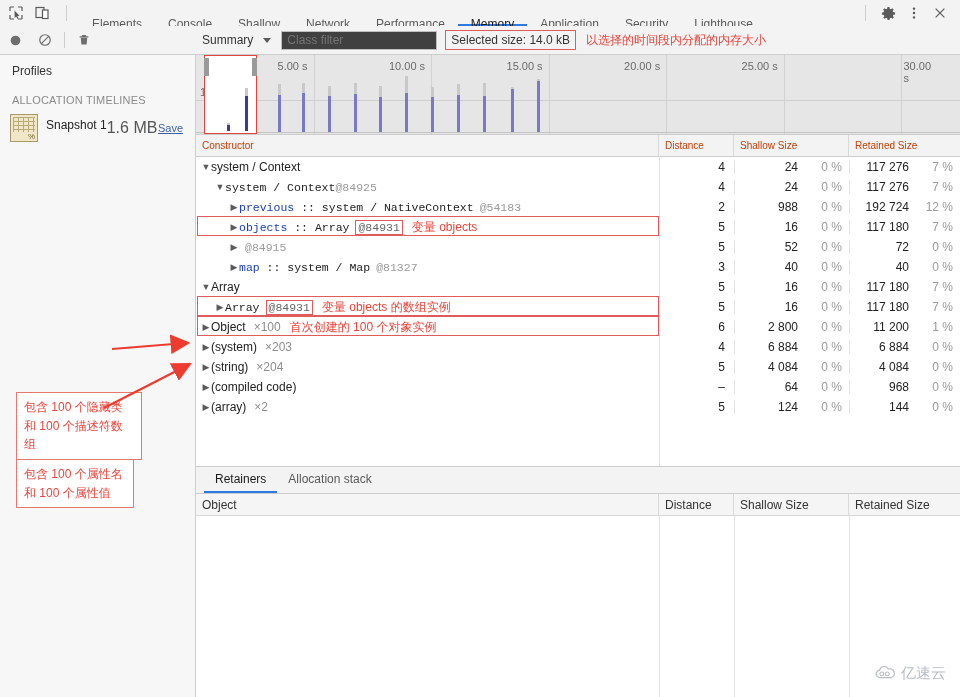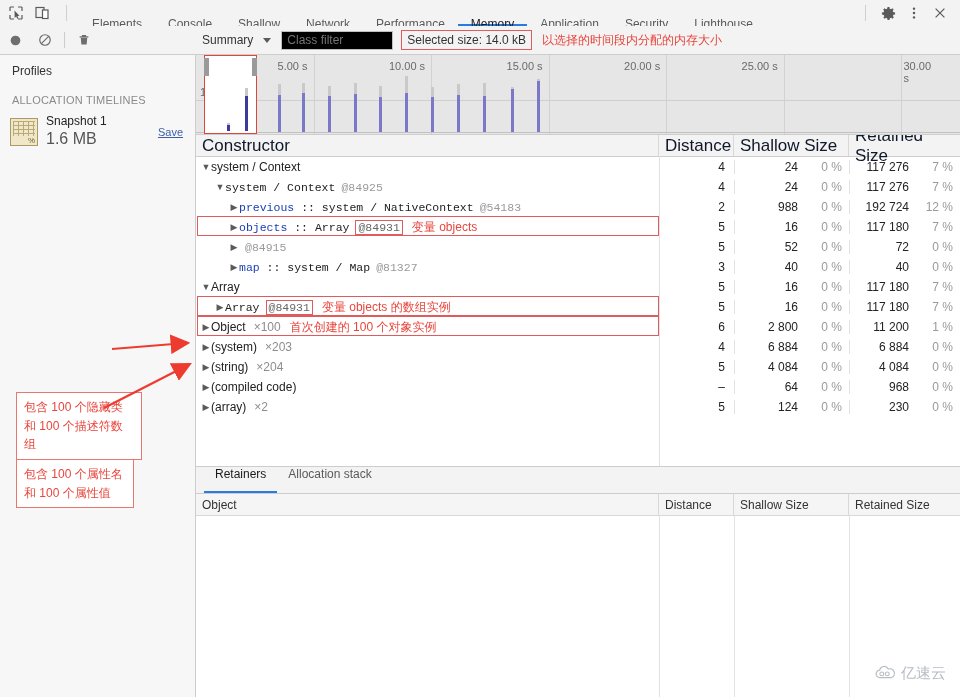--- a/index.html
+++ b/index.html
@@ -39,21 +39,21 @@
     background:#f3f3f3;border-bottom:1px solid #cdcdcd;
   }
   .tool-left{position:absolute;left:0;top:0;width:195px;height:28px;display:flex;align-items:center;gap:0;}
   .tool-btn{width:30px;height:28px;display:flex;align-items:center;justify-content:center;cursor:pointer;}
   .tool-vsep{width:1px;height:16px;background:#cdcdcd;margin:0 4px;}
   .tool-right{position:absolute;left:196px;top:0;right:0;height:28px;display:flex;align-items:center;}
   .select-wrap{display:flex;align-items:center;padding:0 6px 0 6px;cursor:pointer;}
   .select-wrap .sel-label{font-size:12px;color:#333;}
   .caret{margin-left:10px;width:0;height:0;border-left:4px solid transparent;border-right:4px solid transparent;border-top:5px solid #5a5a5a;}
   .class-filter{
-    width:112px;height:19px;border:1px solid #bfbfbf;background:#000000;
+    width:156px;height:19px;border:1px solid #bfbfbf;background:#404040;
     font-size:12px;color:#8a8a8a;padding:0 5px;line-height:19px;margin-left:4px;
     font-family:"Liberation Sans",sans-serif;box-sizing:border-box;
   }
   .selected-size{
     margin-left:8px;border:1px solid #e05b5b;padding:2px 5px;
     font-size:12px;color:#333;white-space:nowrap;
   }
   .anno-inline{margin-left:10px;color:#e8453c;font-size:12px;white-space:nowrap;}
 
   
@@ -70,21 +70,21 @@
   .snap-icon{
     width:26px;height:26px;border:1px solid #a89a6a;background:#f0e7c8;
     position:relative;flex:0 0 auto;margin-right:8px;overflow:hidden;
   }
   .snap-icon .grid{position:absolute;inset:2px;
     background:
       repeating-linear-gradient(to right, #b9ab77 0 1px, transparent 1px 5px),
       repeating-linear-gradient(to bottom, #b9ab77 0 1px, transparent 1px 4px);
   }
   .snap-icon .pct{position:absolute;right:1px;bottom:0px;font-size:8px;color:#6b5f2e;background:#f0e7c8;padding:0 1px;}
-  .sb-item-text{display:flex;flex-direction:column;line-height:1.25;}
+  .sb-item-text{display:flex;line-height:1.25;}
   .sb-item-name{font-size:12px;color:#222;}
   .sb-item-sub{font-size:16px;color:#555;}
   .sb-save{margin-left:auto;font-size:11px;color:#3b5fa8;text-decoration:underline;cursor:pointer;padding-right:4px;}
 
   
   .callout{
     position:absolute;border:1px solid #e8776f;color:#e8453c;
     font-size:12px;line-height:1.55;padding:5px 7px;background:#ffffff;
     font-family:"Liberation Sans",sans-serif;
   }
@@ -111,21 +111,21 @@
   }
   .tl-handle{position:absolute;top:2px;width:5px;height:18px;background:#9a9a9a;}
 
   
   .grid-wrap{
     position:absolute;left:196px;top:134px;right:0;height:332px;
     background:#fff;border-top:1px solid #cdcdcd;overflow:hidden;
   }
   .grid-head{
     display:flex;height:21px;background:#f3f3f3;border-bottom:1px solid #cdcdcd;
-    font-size:17px;color:#0f172a;
+    font-size:10px;color:#c2410c;
   }
   .gh{display:flex;align-items:center;padding:0 6px;box-sizing:border-box;border-right:1px solid #d8d8d8;}
   .gh.c-constructor{width:463px;}
   .gh.c-distance{width:75px;justify-content:flex-start;}
   .gh.c-shallow{width:115px;}
   .gh.c-retained{width:111px;border-right:none;}
   .rows{position:relative;}
   .row{display:flex;height:20px;align-items:center;font-size:12px;color:#222;position:relative;}
   .cell-constructor{width:463px;box-sizing:border-box;display:flex;align-items:center;white-space:nowrap;overflow:hidden;}
   .cell-distance{width:75px;box-sizing:border-box;text-align:right;padding-right:9px;border-left:1px solid #e2e2e2;}
@@ -145,21 +145,21 @@
   .box-id{border:1px solid #e05b5b;padding:0 2px;color:#666;}
   .hl-box{position:absolute;border:1px solid #e05b5b;box-sizing:border-box;pointer-events:none;}
   .vsep-col{position:absolute;top:0;bottom:0;width:1px;background:#e2e2e2;}
 
   
   .bottom{
     position:absolute;left:196px;top:466px;right:0;bottom:0;background:#fff;
     border-top:1px solid #cdcdcd;
   }
   .btabs{height:26px;background:#f3f3f3;border-bottom:1px solid #cdcdcd;display:flex;align-items:stretch;padding-left:8px;}
-  .btab{padding:0 11px;display:flex;font-size:12px;color:#5a5a5a;cursor:pointer;border-bottom:2px solid transparent;}
+  .btab{padding:0 11px;display:flex;align-items:center;font-size:12px;color:#5a5a5a;cursor:pointer;border-bottom:2px solid transparent;}
   .btab.active{color:#1a1a1a;border-bottom:2px solid #2a7ae2;}
   .bgrid-head{display:flex;height:21px;background:#f5f5f5;border-bottom:1px solid #d8d8d8;font-size:12px;color:#333;}
   .bbody{position:relative;height:100%;background:#fff;}
   .bvsep{position:absolute;top:0;height:100%;width:1px;background:#e2e2e2;}
 
   .watermark{
     position:absolute;right:14px;bottom:14px;display:flex;align-items:center;gap:5px;
     color:#b7bcc4;font-size:15px;user-select:none;
   }
 </style>
@@ -392,21 +392,21 @@
           </div>
           <div class="cell-retained">
             <span class="num">117 276</span>
             <span class="pct">7 %</span>
           </div>
         </div>
         <div class="row">
           <div class="cell-constructor" style="padding-left: 19px;">
             <span class="twisty">▼</span>
             <span class="mono">system / Context</span>
-            <span class="objid mono" style="margin-left: 6px;">@84925</span>
+            <span class="objid mono" style="">@84925</span>
           </div>
           <div class="cell-distance">4</div>
           <div class="cell-shallow">
             <span class="num">24</span>
             <span class="pct">0 %</span>
           </div>
           <div class="cell-retained">
             <span class="num">117 276</span>
             <span class="pct">7 %</span>
           </div>
@@ -576,21 +576,21 @@
             <span class="twisty">▶</span>
             <span class="">(array)</span>
             <span class="count">×2</span>
           </div>
           <div class="cell-distance">5</div>
           <div class="cell-shallow">
             <span class="num">124</span>
             <span class="pct">0 %</span>
           </div>
           <div class="cell-retained">
-            <span class="num">230</span>
+            <span class="num">144</span>
             <span class="pct">0 %</span>
           </div>
         </div>
       </div>
     <div class="vsep-col" style="left:463px;top:21px;bottom:0;"></div>
   <div class="hl-box" style="left: 1px; top: 81px; width: 462px; height: 20px;"></div>
       <div class="hl-box" style="left: 1px; top: 161px; width: 462px; height: 20px;"></div>
       <div class="hl-box" style="left: 1px; top: 181px; width: 462px; height: 20px;"></div>
     </div>
 

